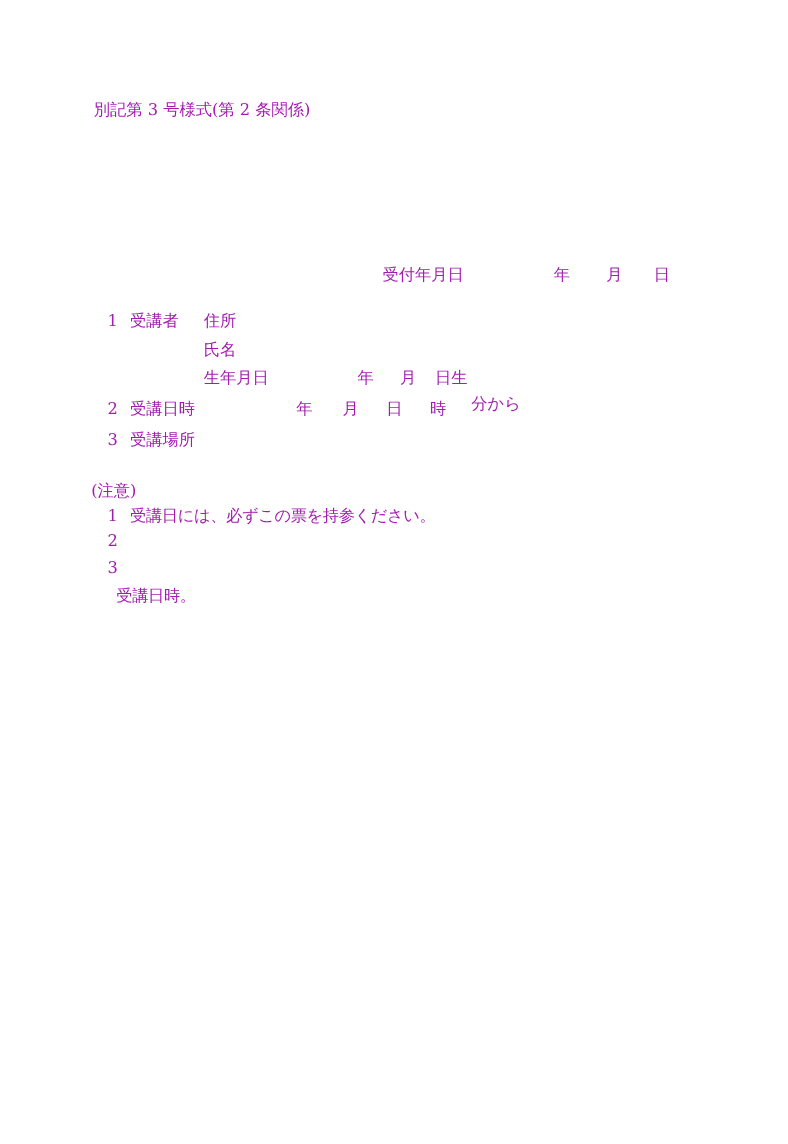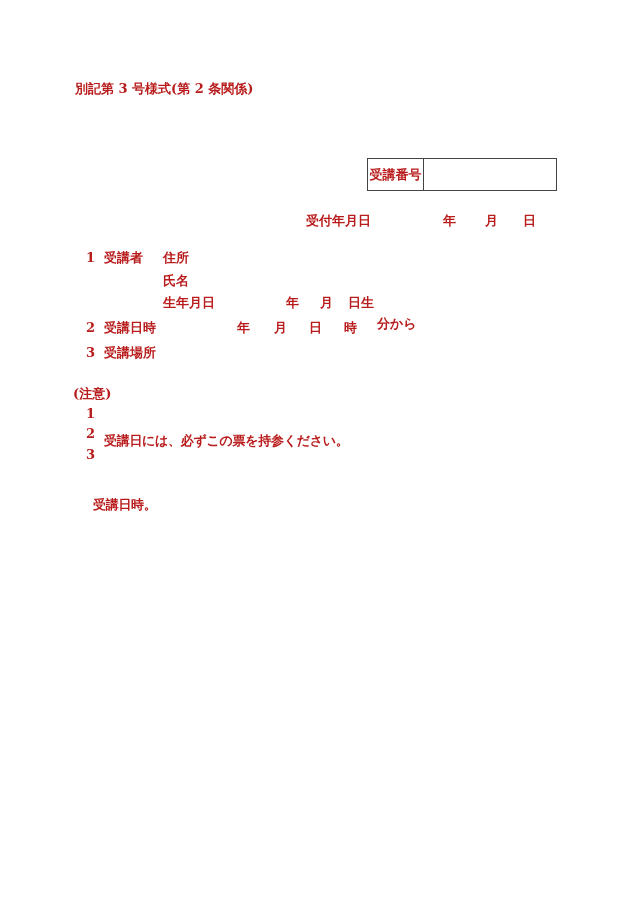--- a/index.html
+++ b/index.html
@@ -3,24 +3,23 @@
 <meta charset="utf-8">
 <style>
   * { margin: 0; padding: 0; box-sizing: border-box; }
   html, body { background: #ffffff; }
   .page {
     position: relative;
     width: 630px;
     height: 756px;
     background: #ffffff;
     font-family: "DejaVu Serif", "Liberation Serif", serif;
-    color: #b91c1c;
+    color: #a21caf;
     font-size: 13px;
     overflow: hidden;
-    font-weight: bold;
   }
   .token {
     position: absolute;
     white-space: nowrap;
     line-height: 16px;
   }
   .title {
     letter-spacing: 1.5px;
   }
   .number-box {
@@ -41,35 +40,30 @@
     justify-content: center;
     white-space: nowrap;
     font-size: 13px;
   }
   .nb-value {
     flex: 1;
     height: 100%;
   }
   .note-text {
     letter-spacing: -0.3px;
-    margin-top: 27px;
   }
 </style>
 </head>
 <body>
 
 <div class="page">
 
   <div class="token" style="left:75px; top:81px;">別記第 3 号様式(第 2 条関係)</div>
 
 
-  <div class="number-box">
-    <div class="nb-label">受講番号</div>
-    <div class="nb-value"></div>
-  </div>
 
   <div class="token" style="left:306px; top:213px;">受付年月日</div>
   <div class="token" style="left:443px; top:213px;">年</div>
   <div class="token" style="left:485px; top:213px;">月</div>
   <div class="token" style="left:523px; top:213px;">日</div>
 
   <div class="token" style="left:86px; top:250px;">1</div>
   <div class="token" style="left:104px; top:250px;">受講者</div>
   <div class="token" style="left:163px; top:250px;">住所</div>
 

